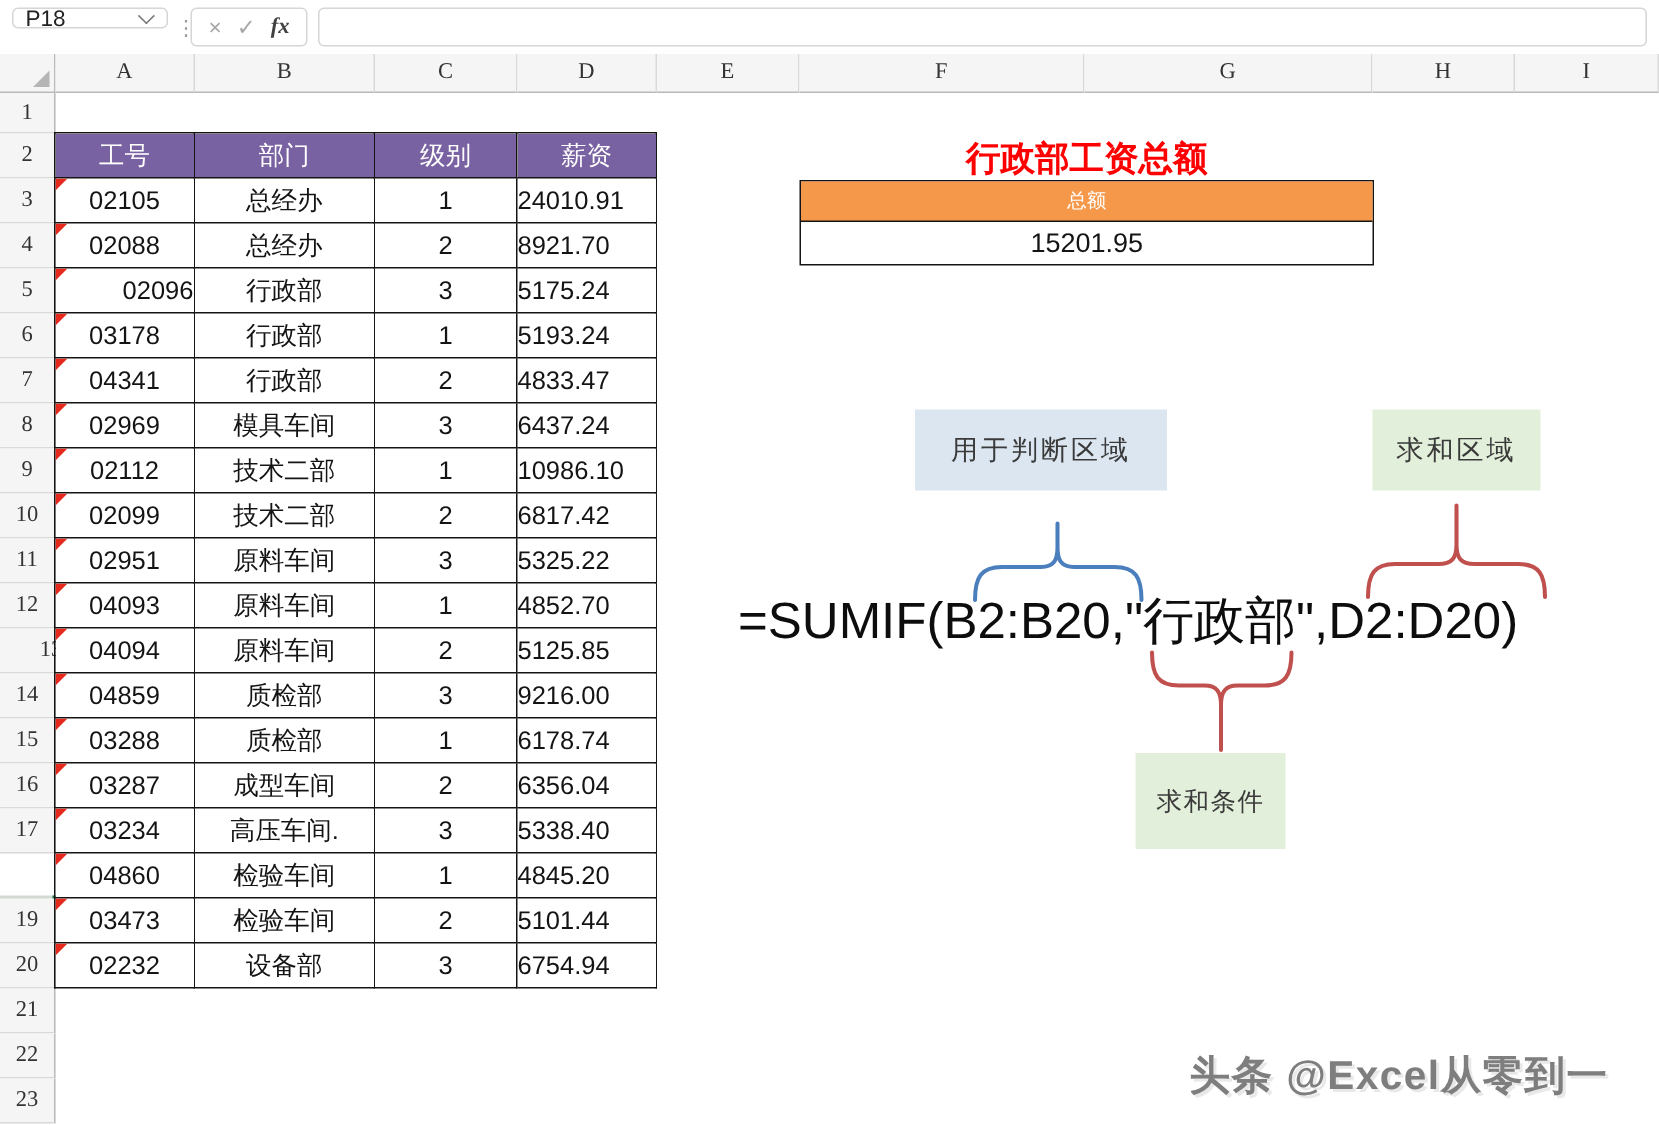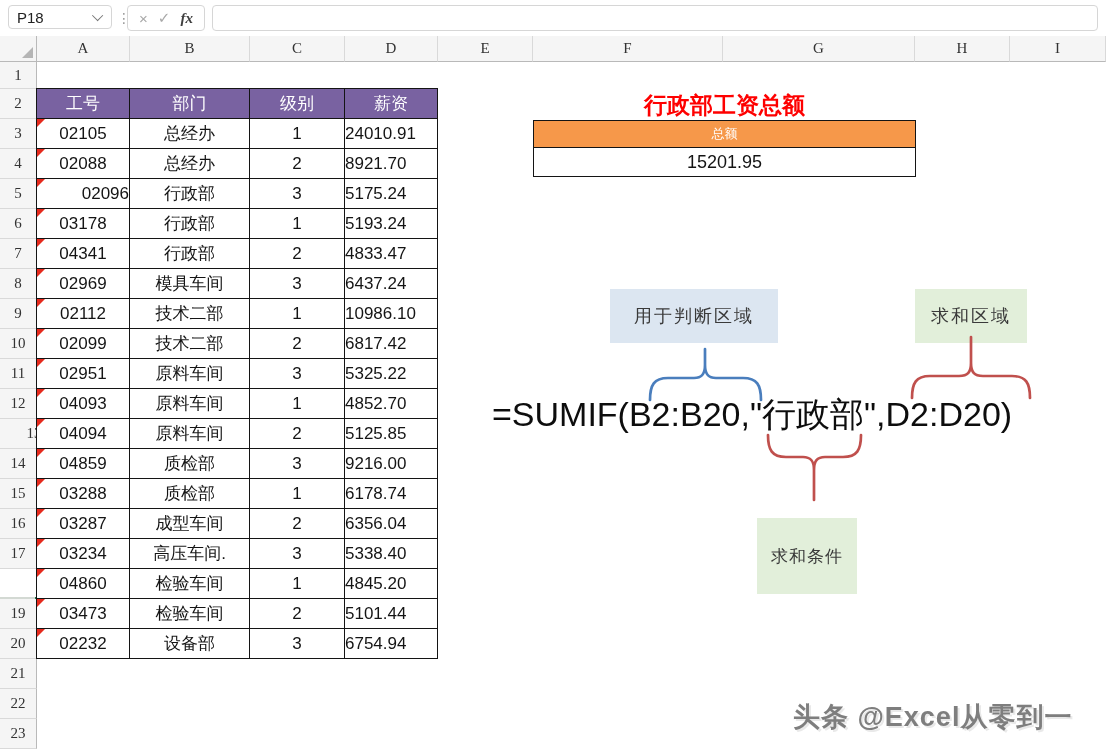--- a/index.html
+++ b/index.html
@@ -7,21 +7,21 @@
     --box-blue:#dce6f1; --box-green:#e2efda; --brace-blue:#4a7ebd;
     --brace-red:#c0504d; --note-red:#e52a1d; --sel-green:#217346;
   }
   *{box-sizing:border-box;margin:0;padding:0;}
   html,body{width:1106px;height:750px;overflow:hidden;background:#fff;
     font-family:"Liberation Sans","DejaVu Sans",sans-serif;}
   #app{position:relative;width:1106px;height:750px;background:#fff;}
 
   
   .topbar{position:absolute;left:0;top:0;width:1106px;height:36px;background:#fff;}
-  .namebox{position:absolute;left:8px;top:5px;width:104px;height:24px;border:1px solid #d6d6d6;
+  .namebox{position:absolute;left:8px;top:5px;width:104px;height:14px;border:1px solid #d6d6d6;
     border-radius:4px;display:flex;align-items:center;padding:0 8px;font-size:15px;color:#222;}
   .namebox .chev{margin-left:auto;width:8px;height:8px;border-left:1.6px solid #777;
     border-bottom:1.6px solid #777;transform:rotate(-45deg) translateY(-2px);}
   .dots{position:absolute;left:117px;top:10px;font-size:14px;color:#9a9a9a;}
   .fxgroup{position:absolute;left:127px;top:5px;width:78px;height:26px;border:1px solid #d6d6d6;
     border-radius:4px;display:flex;align-items:center;justify-content:space-around;padding:0 6px;}
   .icon-x,.icon-check{font-size:15px;color:#a8a8a8;}
   .icon-fx{font-family:"Liberation Serif","DejaVu Serif",serif;font-style:italic;font-weight:600;
     font-size:15px;color:#404040;}
   .fbar{position:absolute;left:212px;top:5px;width:886px;height:26px;border:1px solid #d6d6d6;
@@ -52,24 +52,24 @@
   
   .sum-title{position:absolute;left:533px;top:90px;width:383px;height:27px;text-align:center;
     font-size:23px;font-weight:700;color:var(--title-red);}
   .sum-box{position:absolute;left:533px;top:120px;width:383px;border:1px solid #141414;background:#fff;}
   .sum-hdr{height:27px;background:var(--sum-orange);color:#fff;font-size:13px;
     display:flex;align-items:center;justify-content:center;border-bottom:1px solid #141414;}
   .sum-val{height:28px;color:#141414;font-size:18px;display:flex;align-items:center;justify-content:center;}
 
   
   .lbl{position:absolute;display:flex;align-items:center;justify-content:center;
-    font-family:"Liberation Serif","DejaVu Serif",serif;font-size:18px;color:#3a3a3a;letter-spacing:2px;margin-top:16px;}
+    font-family:"Liberation Serif","DejaVu Serif",serif;font-size:18px;color:#3a3a3a;letter-spacing:2px;}
   .lbl-blue{left:610px;top:273px;width:168px;height:54px;background:var(--box-blue);}
   .lbl-green1{left:915px;top:273px;width:112px;height:54px;background:var(--box-green);}
-  .lbl-green2{left:757px;top:502px;width:100px;height:76px;background:var(--box-green);letter-spacing:1px;font-size:17px;}
+  .lbl-green2{left:757px;top:502px;width:100px;height:64px;background:var(--box-green);letter-spacing:1px;font-size:17px;}
   .formula{position:absolute;left:492px;top:393px;font-size:34px;line-height:42px;color:#0d0d0d;white-space:nowrap;}
   .brace{position:absolute;}
   .brace path{fill:none;stroke-width:2.7;stroke-linecap:round;stroke-linejoin:round;}
   .b-blue path{stroke:var(--brace-blue);}
   .b-red path{stroke:var(--brace-red);}
 
   
   .watermark{position:absolute;left:793px;top:699px;font-size:27px;font-weight:700;color:#7e7e7e;
     letter-spacing:1px;text-shadow:2px 2px 0 #e9e9e9;white-space:nowrap;}
 </style>

